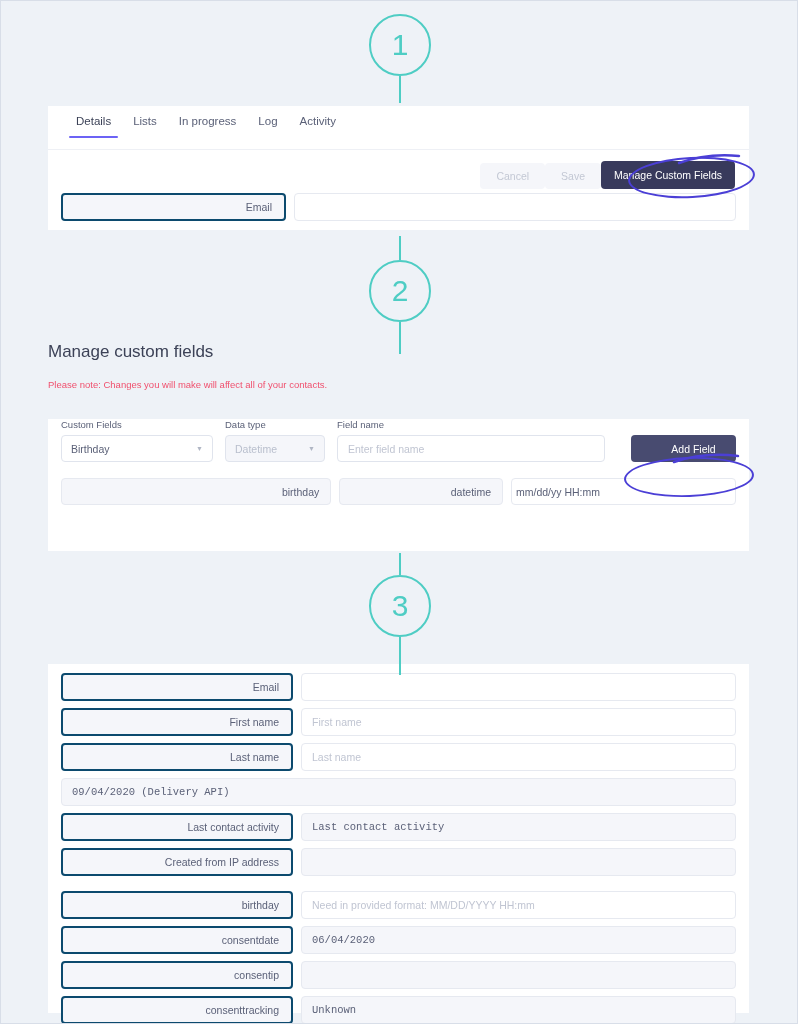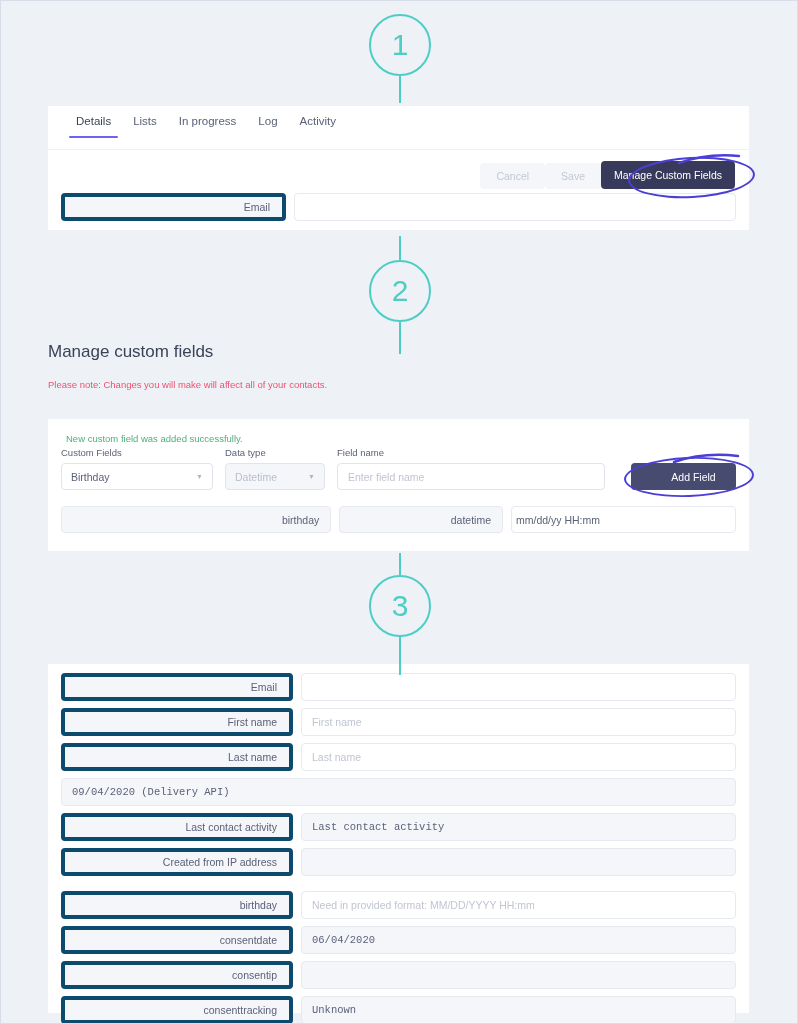--- a/index.html
+++ b/index.html
@@ -130,21 +130,21 @@
   .row {
     display: flex;
     gap: 8px;
     padding: 0 13px;
     margin-bottom: 7px;
   }
   .row .label-box {
     width: 225px;
     flex: 0 0 225px;
     background: #f5f6fa;
-    border: 4px solid #0c4a6e;
+    border: 2px solid #0c4a6e;
     border-radius: 4px;
     height: 28px;
     display: flex;
     align-items: center;
     justify-content: flex-end;
     padding-right: 12px;
     font-size: 10.5px;
     color: #5b6178;
   }
   .row .value-box {
@@ -358,21 +358,20 @@
       <div class="value-box"></div>
     </div>
   </div>
 
   <div id="heading-two">
     <div class="h-title">Manage custom fields</div>
     <div class="h-note">Please note: Changes you will make will affect all of your contacts.</div>
   </div>
 
   <div class="panel" id="panel-two">
-    <div class="success-msg">New custom field was added successfully.</div>
 
     <div class="form-row">
       <div class="field-group">
         <div class="field-label">Custom Fields</div>
         <div class="select" id="sel-custom">
           <span>Birthday</span>
           <span class="caret">▼</span>
         </div>
       </div>
 

